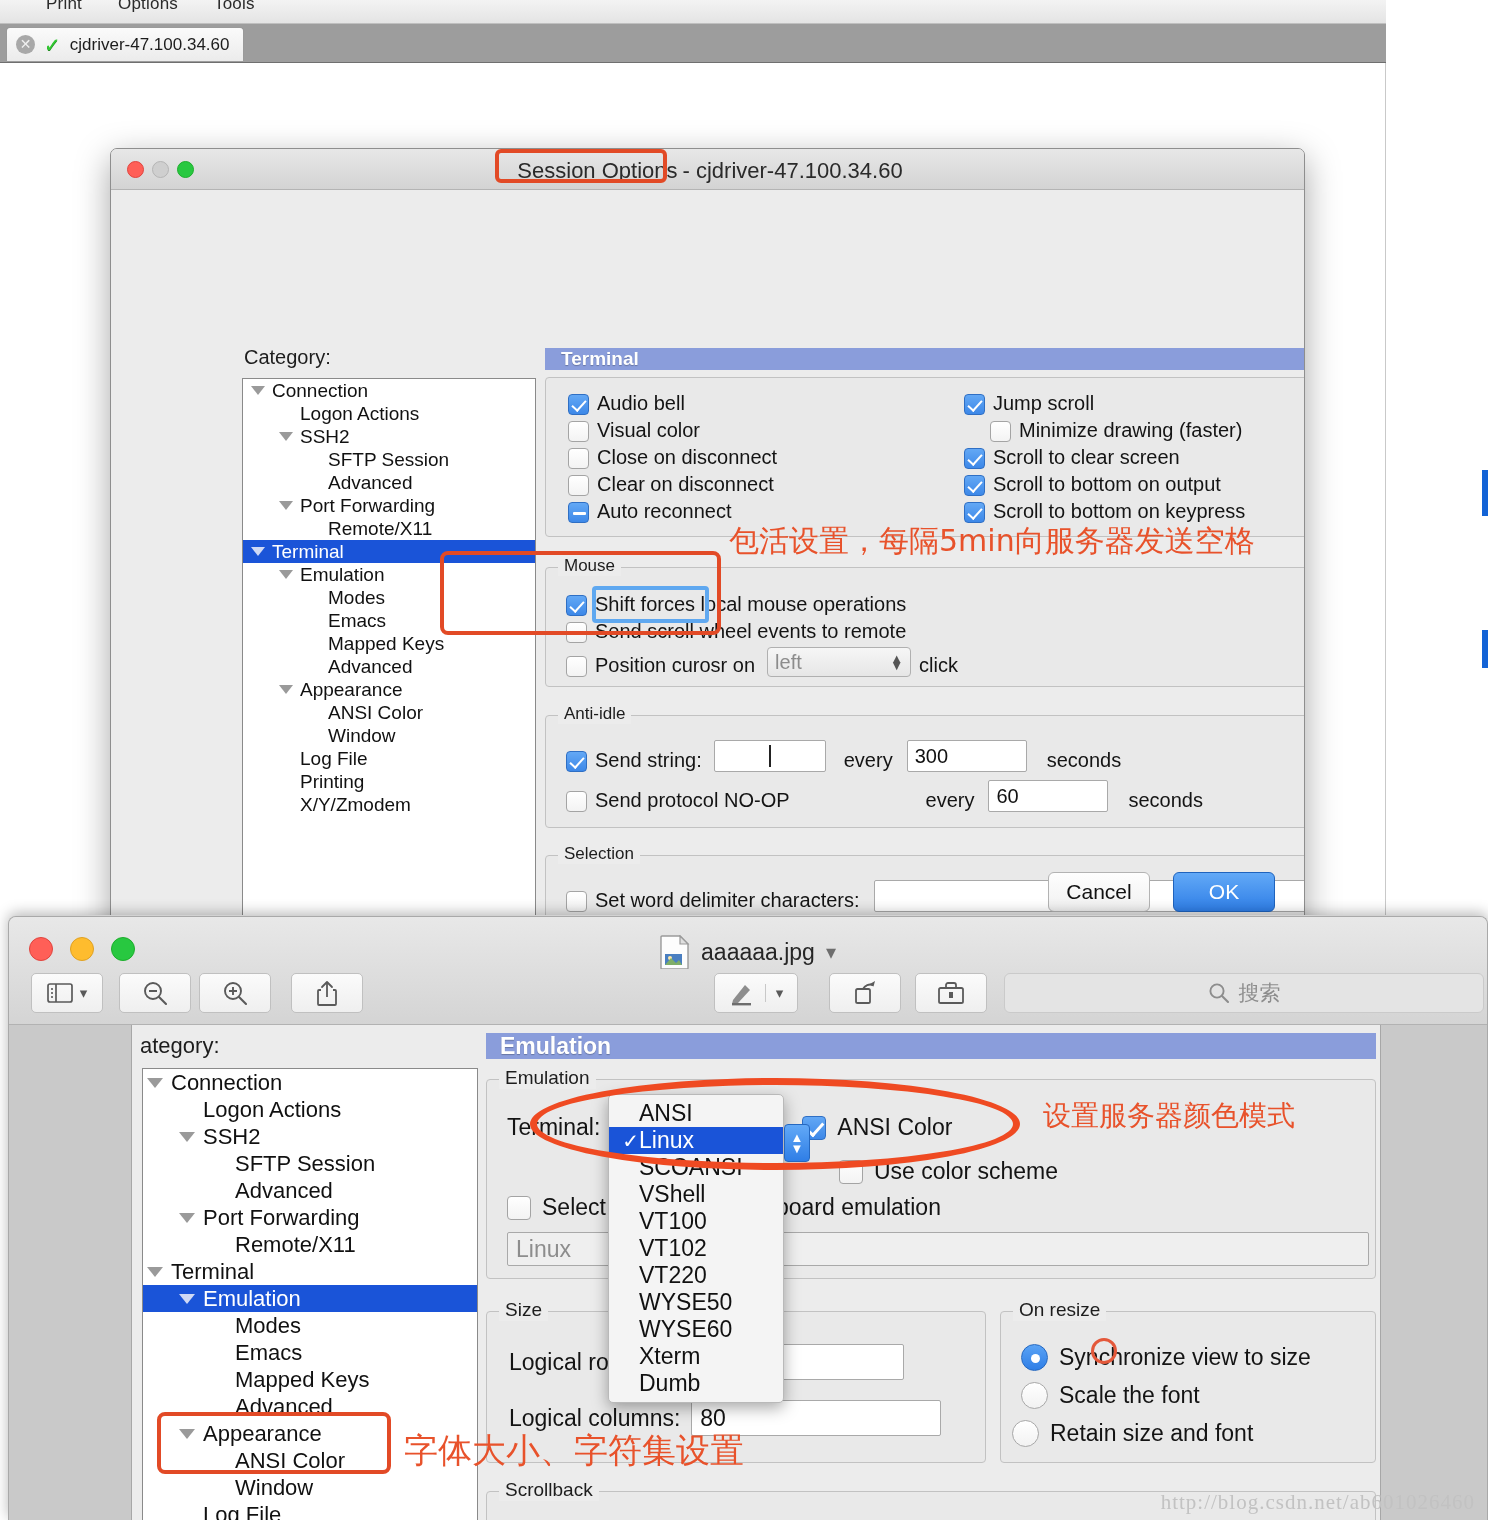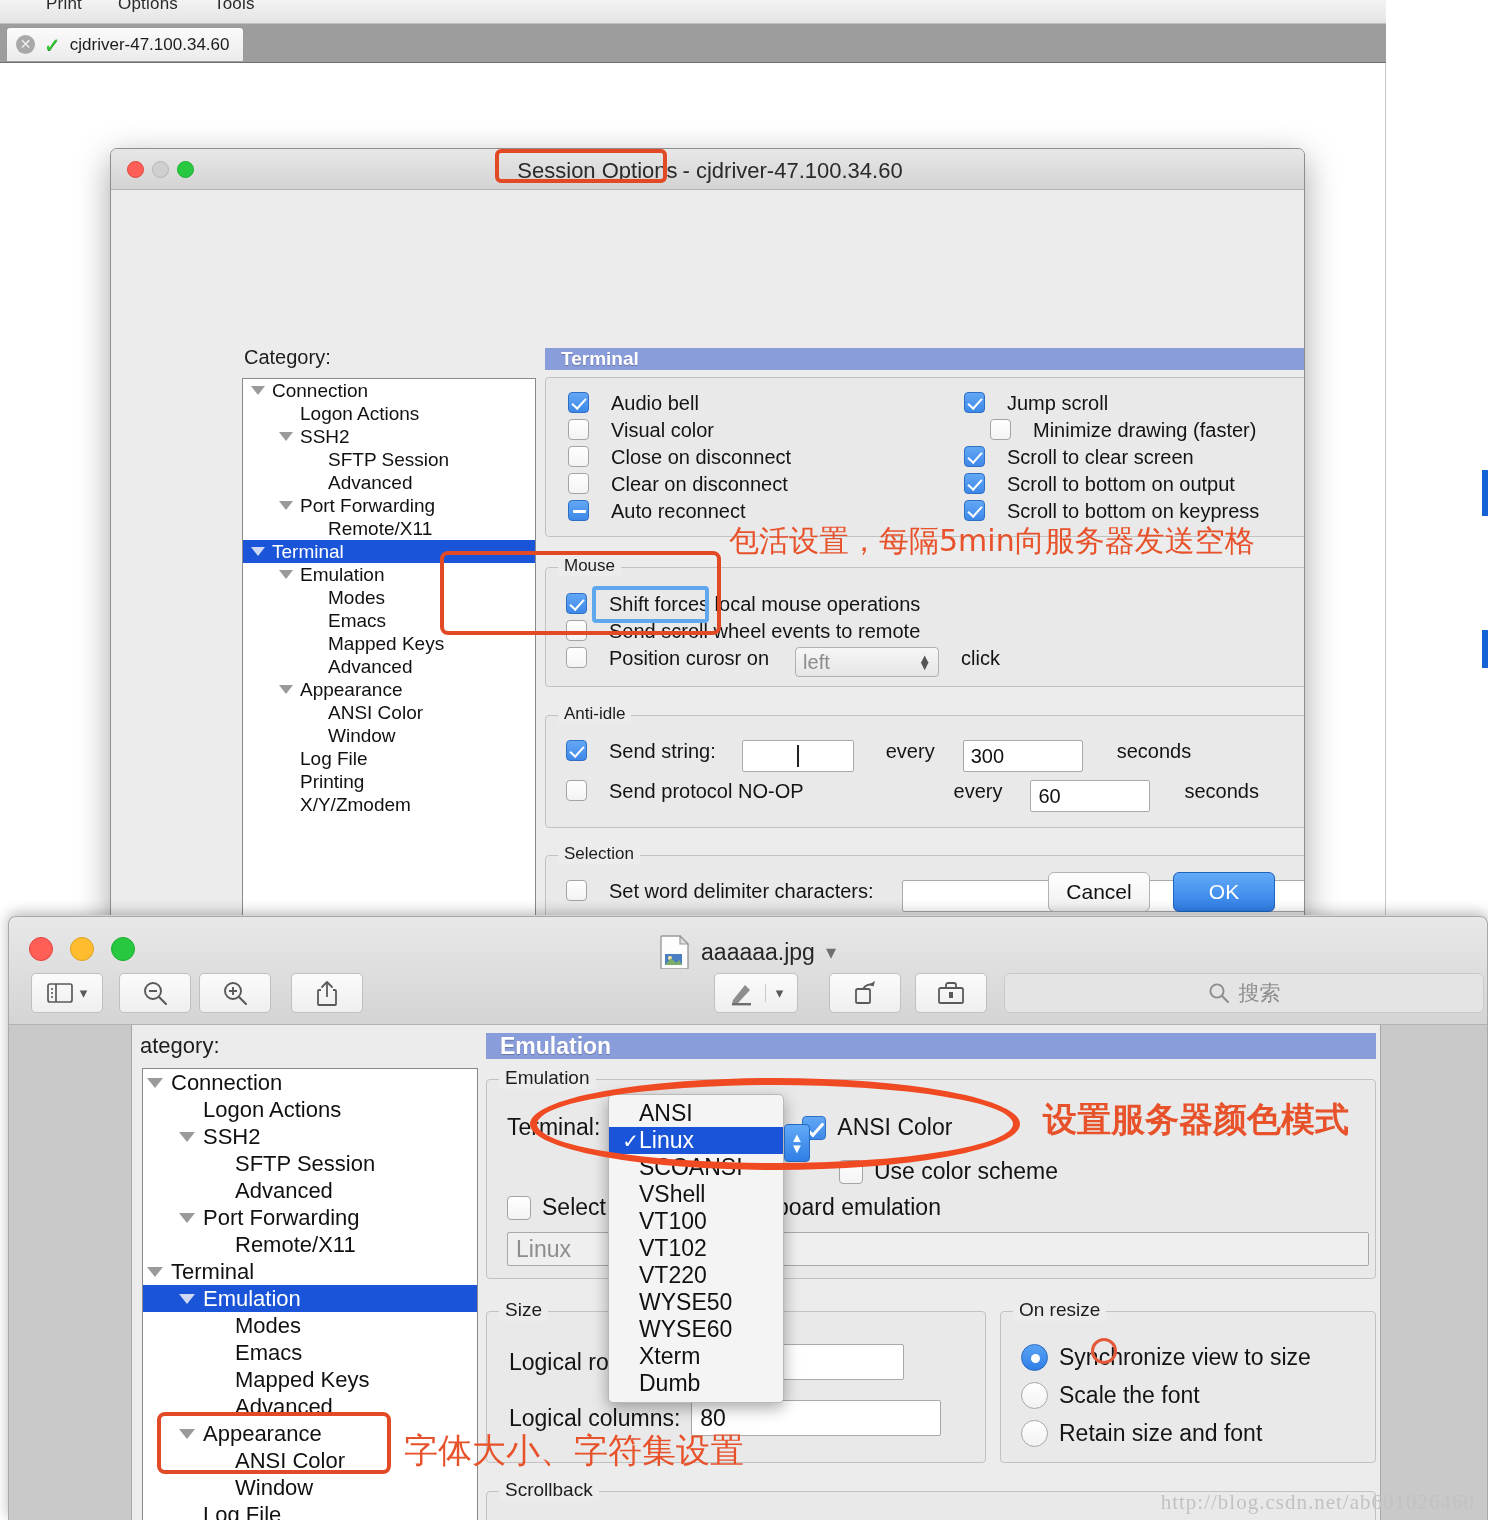--- a/index.html
+++ b/index.html
@@ -111,21 +111,21 @@
     text-shadow:0 1px 1px rgba(0,0,0,.25);
   }
   .group {
     position:absolute; background:#e9e9e9;
     border:1px solid #c2c2c2; border-radius:4px;
   }
   .group-title {
     position:absolute; top:-12px; left:12px; padding:0 6px;
     background:#ececec; font-size:17px; color:#1d1d1d;
   }
-  .chk-row { position:absolute; display:flex; align-items:flex-start; gap:22px;
+  .chk-row { position:absolute; display:flex; align-items:flex-end; gap:8px;
     font-size:20px; color:#141414; white-space:nowrap; }
   .cb {
     width:21px; height:21px; border-radius:4px; flex:none;
     border:1px solid #a4a4a4; background:linear-gradient(#ffffff,#f3f3f3);
     position:relative;
   }
   .cb.on {
     background:linear-gradient(#63a8f5,#3d88e8); border-color:#2f6fc4;
   }
   .cb.on:after {
@@ -762,21 +762,21 @@
           <div class="lgroup-title">On resize</div>
           <div id="resize-options">
               <div class="lrow" style="left:20px; top:32px;">
                 <div class="radio on"></div>
                 <span>Synchronize view to size</span>
               </div>
               <div class="lrow" style="left:20px; top:70px;">
                 <div class="radio"></div>
                 <span>Scale the font</span>
               </div>
-              <div class="lrow" style="left:20px; top:108px;">
+              <div class="lrow" style="left:11px; top:108px;">
                 <div class="radio"></div>
                 <span>Retain size and font</span>
               </div>
             </div>
         </div>
 
         <div class="lgroup" style="left:354px; top:466px; width:890px; height:60px;">
           <div class="lgroup-title">Scrollback</div>
         </div>
       </div>
@@ -831,18 +831,18 @@
       <span class="dd-check"></span>
       <span>Dumb</span>
     </div>
   </div>
 <div id="combo-stepper">
   <span>▲</span>
   <span>▼</span>
 </div>
 
 <div class="ellipse-anno" style="left:530px; top:1078px; width:490px; height:92px;"></div>
-<div class="anno-text" style="left:1043px; top:1097px; font-size:34px;font-weight:bold;">设置服务器颜色模式</div>
+<div class="anno-text" style="left:1043px; top:1097px; font-size:28px;">设置服务器颜色模式</div>
 
 <div class="anno-box" style="left:157px; top:1412px; width:234px; height:62px;"></div>
 <div class="anno-text" style="left:404px; top:1428px; font-size:34px;">字体大小、字符集设置</div>
 
 <div class="circle-anno" style="left:1091px; top:1338px; width:26px; height:26px;"></div>
 
 </body></html>

